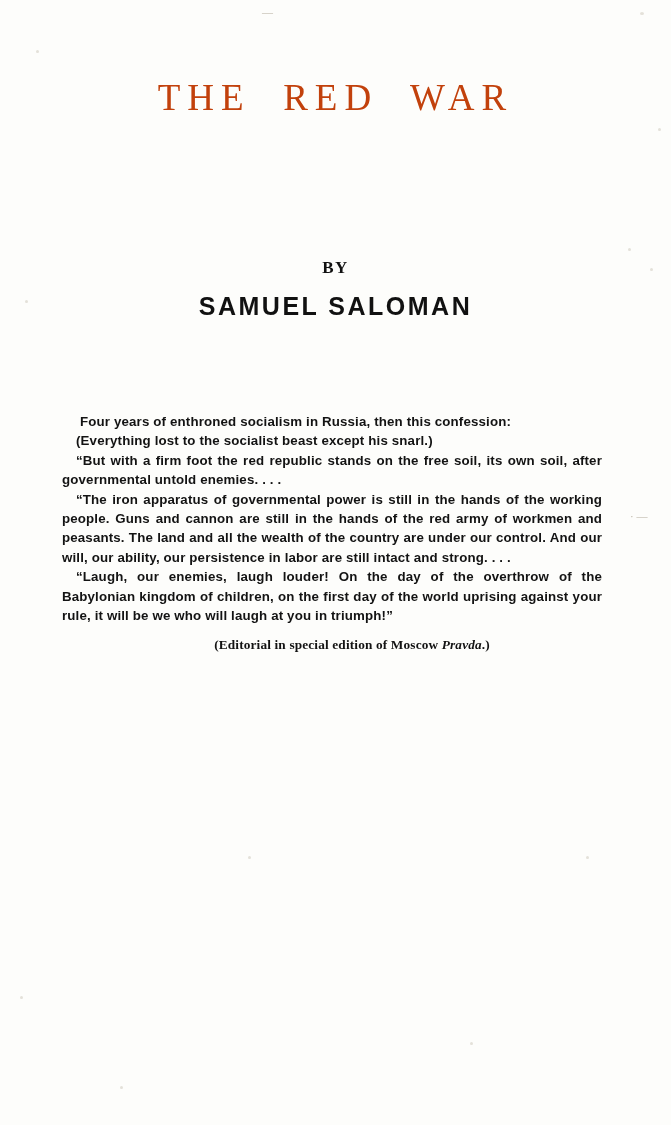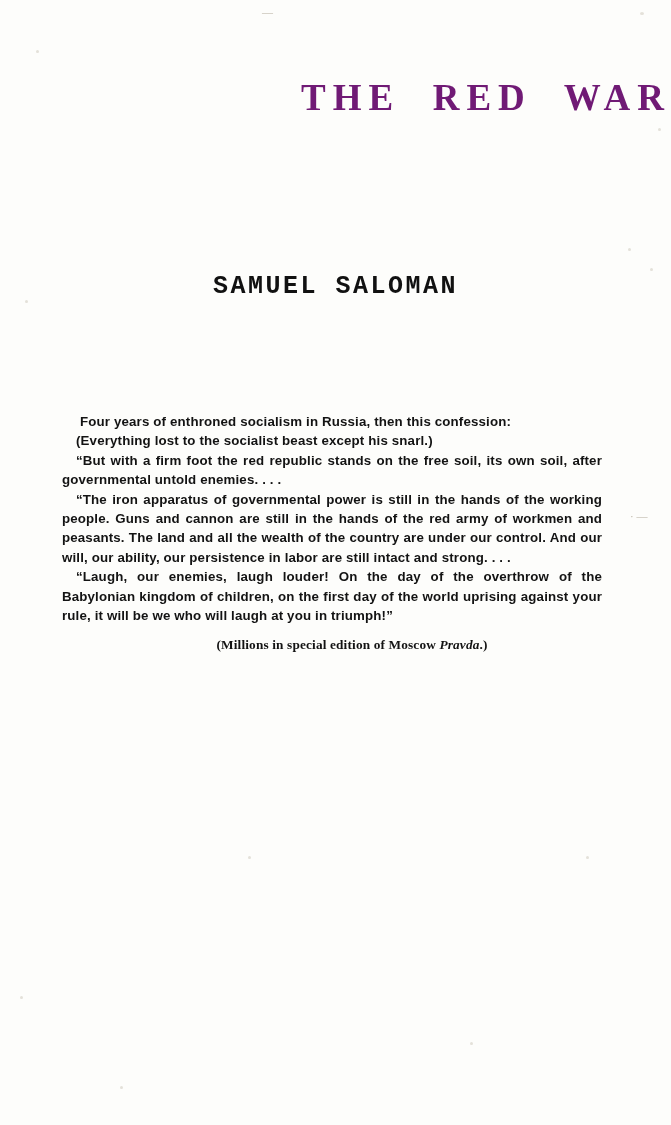--- a/index.html
+++ b/index.html
@@ -30,44 +30,43 @@
   .title-block {
     position: absolute;
     top: 72px;
     left: 0;
     right: 0;
     text-align: center;
   }
   .title-line {
     font-family: "Liberation Serif", serif;
     font-size: 37px;
-    font-weight: 700;
+    font-weight: 400;
     letter-spacing: 7px;
     line-height: 52px;
-    color: #701a75;
+    color: #c2410c;
     white-space: pre;
-    text-align: right;
   }
   .byline-block {
     position: absolute;
     top: 258px;
     left: 0;
     right: 0;
     text-align: center;
   }
   .by-word {
     font-family: "Liberation Serif", serif;
     font-size: 17px;
     font-weight: 700;
     letter-spacing: 1.5px;
     color: #111;
   }
   .author {
     margin-top: 14px;
-    font-family: Liberation Mono, monospace;
+    font-family: Liberation Sans, sans-serif;
     font-size: 25px;
     font-weight: 700;
     letter-spacing: 2.5px;
     color: #111;
   }
   .quote-block {
     position: absolute;
     top: 412px;
     left: 62px;
     width: 540px;
@@ -122,25 +121,26 @@
   <div class="speck" style="left:586px; top:856px; width:3px; height:3px;"></div>
   <div class="speck" style="left:120px; top:1086px;width:3px; height:3px;"></div>
   <div class="mark" style="left:262px; top:6px;">—</div>
   <div class="mark" style="left:630px; top:510px;">· —</div>
 
   <div class="title-block">
     <div class="title-line">THE  RED  WAR</div>
   </div>
 
   <div class="byline-block">
+    <div class="by-word">BY</div>
     <div class="author">SAMUEL  SALOMAN</div>
   </div>
 
   <div class="quote-block">
     <p class="para">Four years of enthroned socialism in Russia, then this confession:</p>
     <p class="para tight">(Everything lost to the socialist beast except his snarl.)</p>
     <p class="para tight">“But with a firm foot the red republic stands on the free soil, its own soil, after governmental untold enemies. . . .</p>
     <p class="para tight">“The iron apparatus of governmental power is still in the hands of the working people.  Guns and cannon are still in the hands of the red army of workmen and peasants.  The land and all the wealth of the country are under our control.  And our will, our ability, our persistence in labor are still intact and strong. . . .</p>
     <p class="para tight">“Laugh, our enemies, laugh louder!  On the day of the overthrow of the Babylonian kingdom of children, on the first day of the world uprising against your rule, it will be we who will laugh at you in triumph!”</p>
-    <div class="attrib"><span>(Millions in special edition of Moscow </span><i>Pravda</i><span>.)</span></div>
+    <div class="attrib"><span>(Editorial in special edition of Moscow </span><i>Pravda</i><span>.)</span></div>
   </div>
 
 </div>
 
 </body></html>

